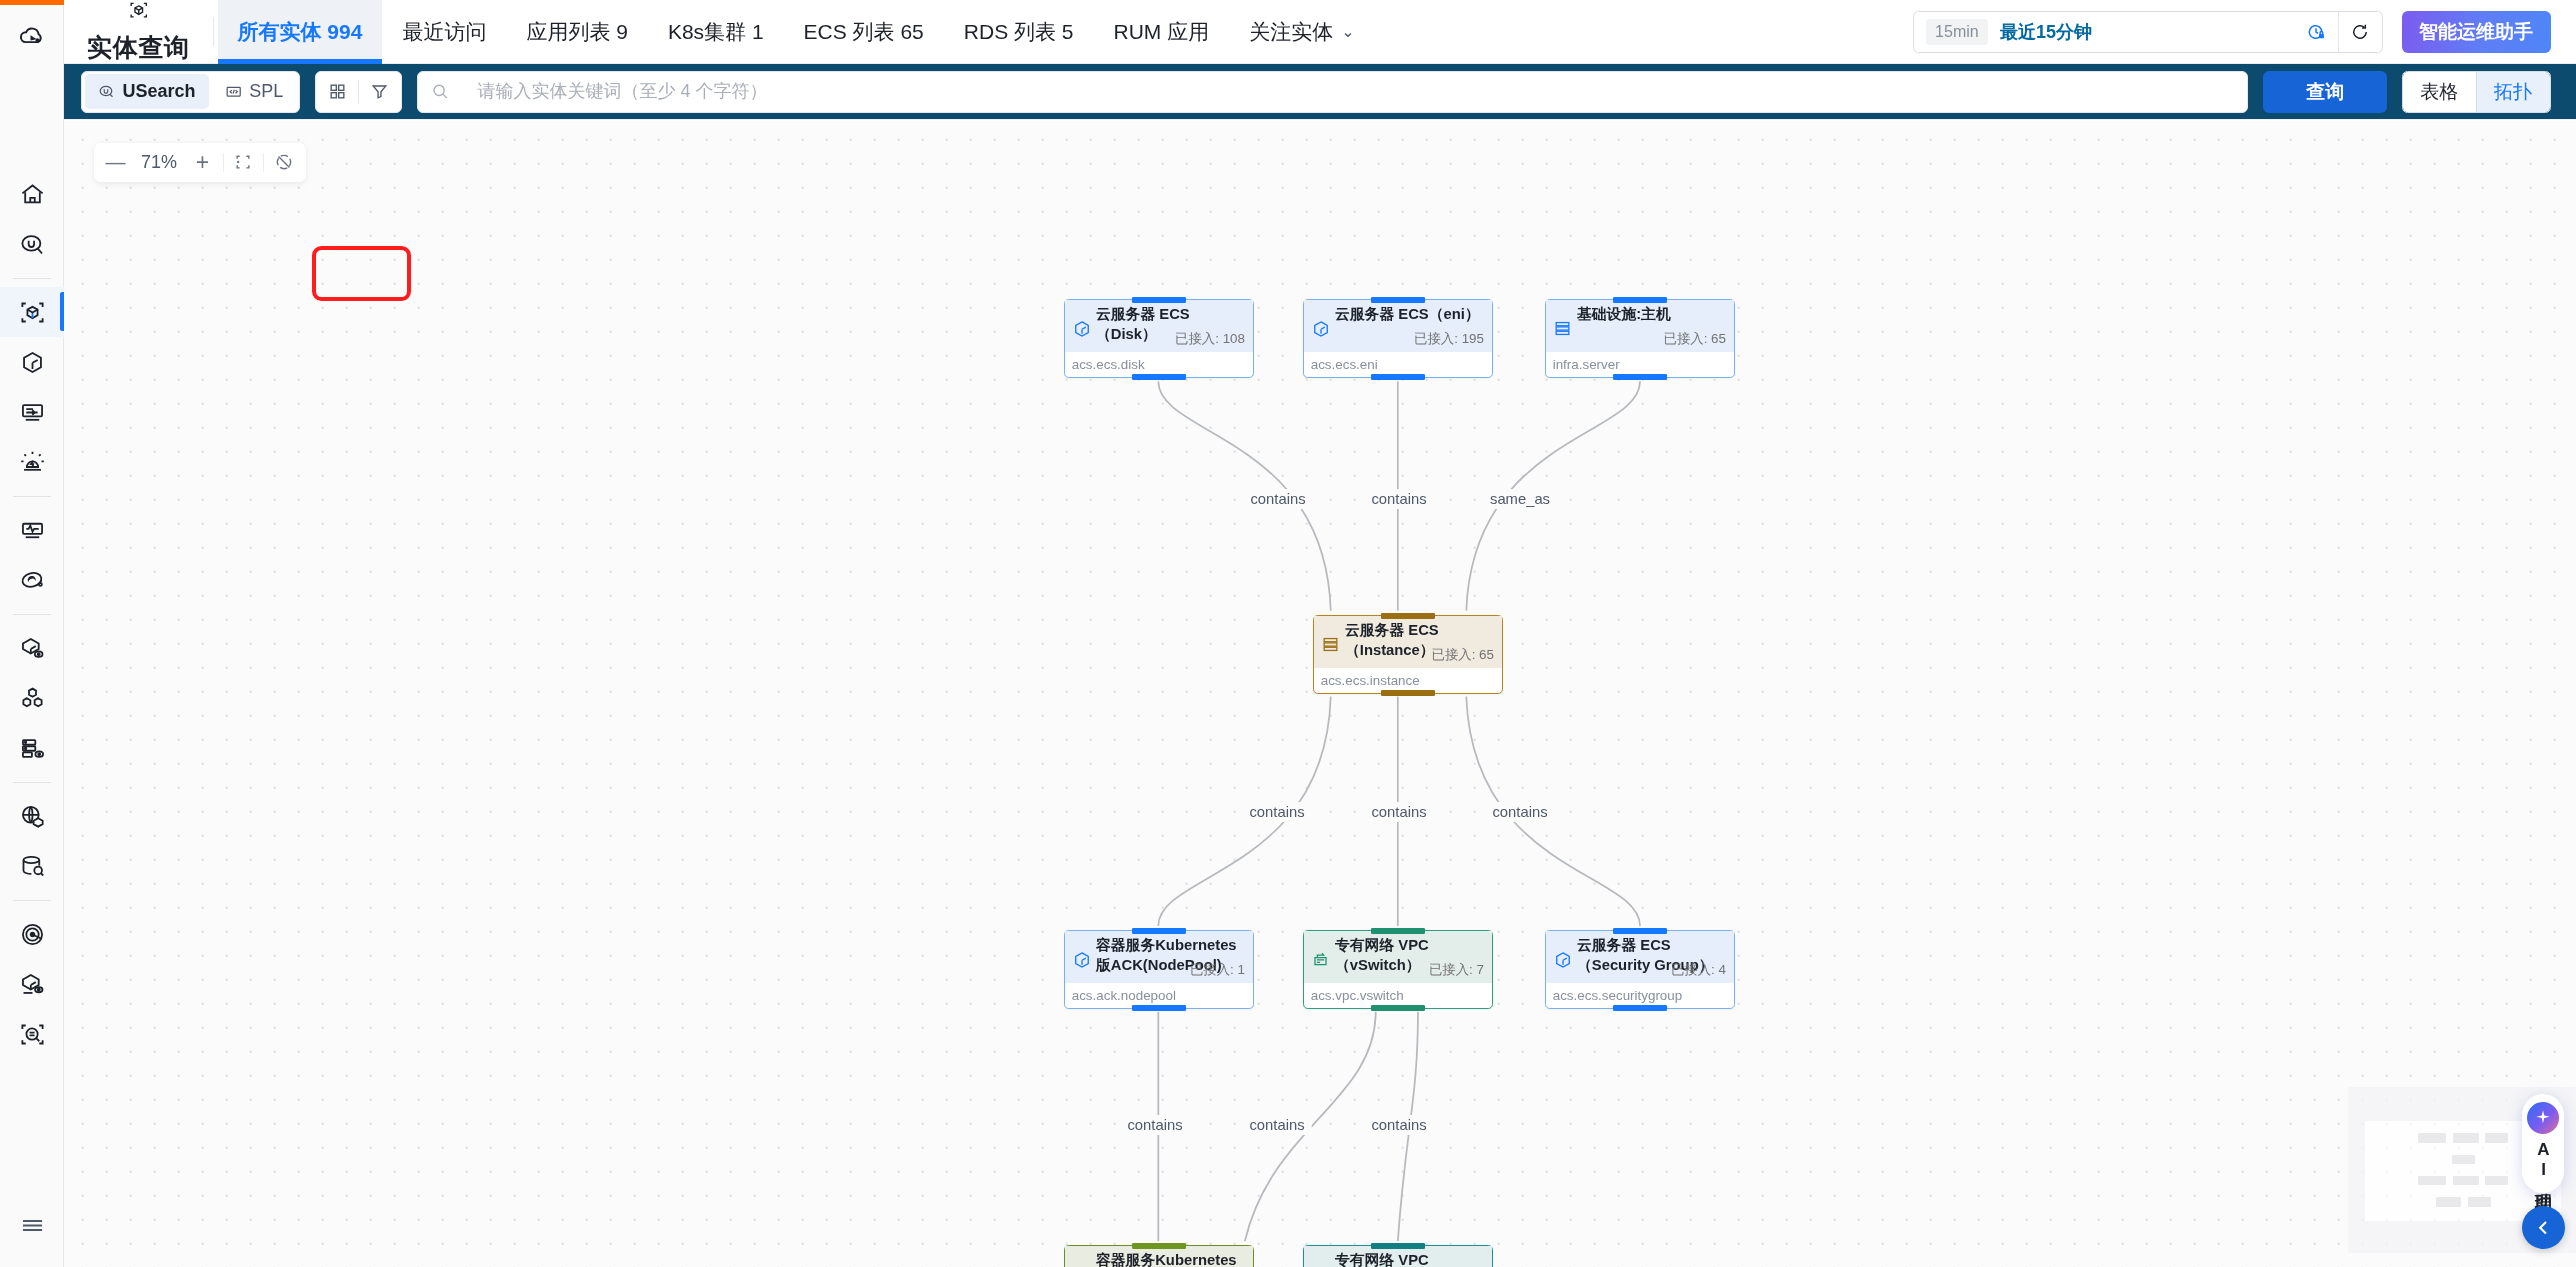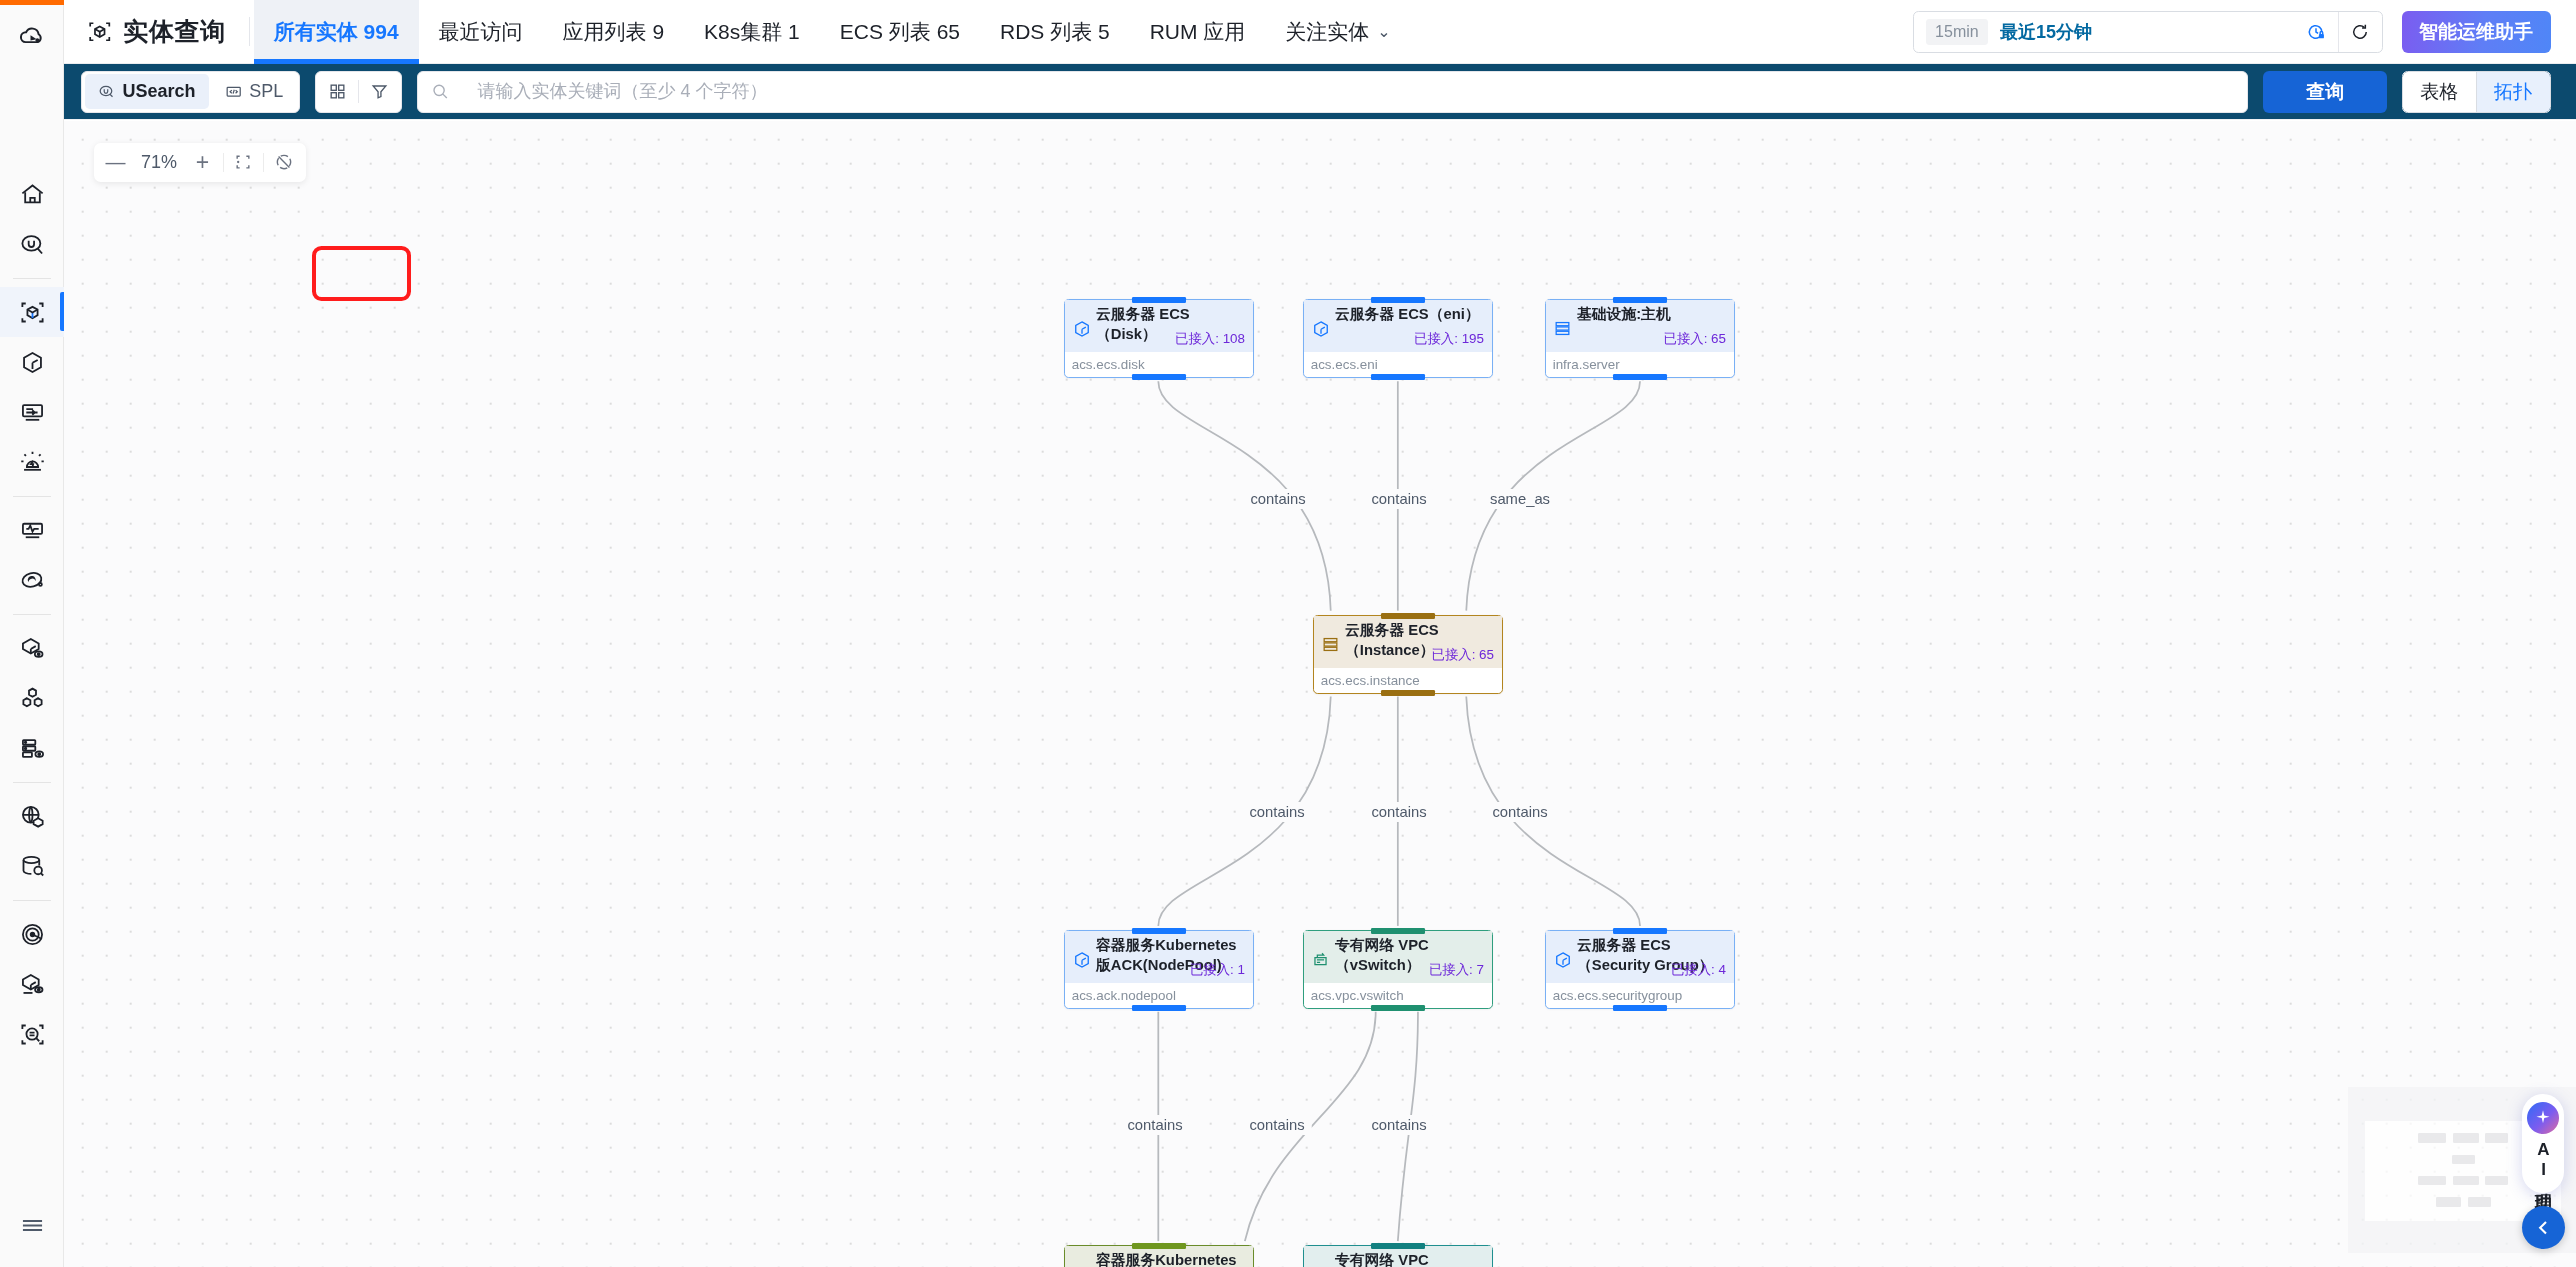--- a/index.html
+++ b/index.html
@@ -43,21 +43,21 @@
   .ico { display: block; }
 
   
   .header {
     position: absolute; left: 64px; top: 0; right: 0; height: 64px;
     background: #fff; border-bottom: 0.7px solid #ebedf0;
     display: flex; align-items: center;
   }
   .app-title {
     display: flex; align-items: center; gap: 10.7px;
-    padding: 0 23px 0 23px; height: 64px;
+    padding: 0 23px 0 23px; height: 64px; flex-direction: column;
   }
   .app-title .txt { font-size: 25px; font-weight: 700; color: #1d2129; letter-spacing: 0.7px; }
   .title-div { width: 0.7px; height: 29.5px; background: #e4e6eb; }
 
   .tabs { display: flex; align-items: stretch; height: 64px; margin-left: 4px; }
   .tab {
     position: relative; display: flex; align-items: center;
     padding: 16px 20px; font-size: 21px; color: #1d2129; white-space: nowrap;
     cursor: pointer;
   }
@@ -175,21 +175,21 @@
   .node .head {
     position: relative; height: 52px; background: #e6eefb;
     display: flex; align-items: flex-start; padding: 5.4px 8px 0 31px;
   }
   .node .nicon { position: absolute; left: 6.7px; top: 19px; }
   .node .ntitle {
     font-size: 14.8px; color: #1d2129; line-height: 19.5px; font-weight: 600;
     width: 100%;
   }
   .node .ncount {
-    font-size: 13.4px; color: #6d28d9; position: absolute; right: 8px; bottom: 4px;
+    font-size: 13.4px; color: #737373; position: absolute; right: 8px; bottom: 4px;
     white-space: nowrap;
   }
   .node .body {
     height: 24px; display: flex; align-items: center; padding-left: 6.7px;
     font-size: 13.4px; color: #86909c;
   }
   .node .cap-t, .node .cap-b {
     position: absolute; left: 50%; transform: translateX(-50%);
     width: 54px; height: 6px; background: #1677ff; border-radius: 1.3px;
   }

